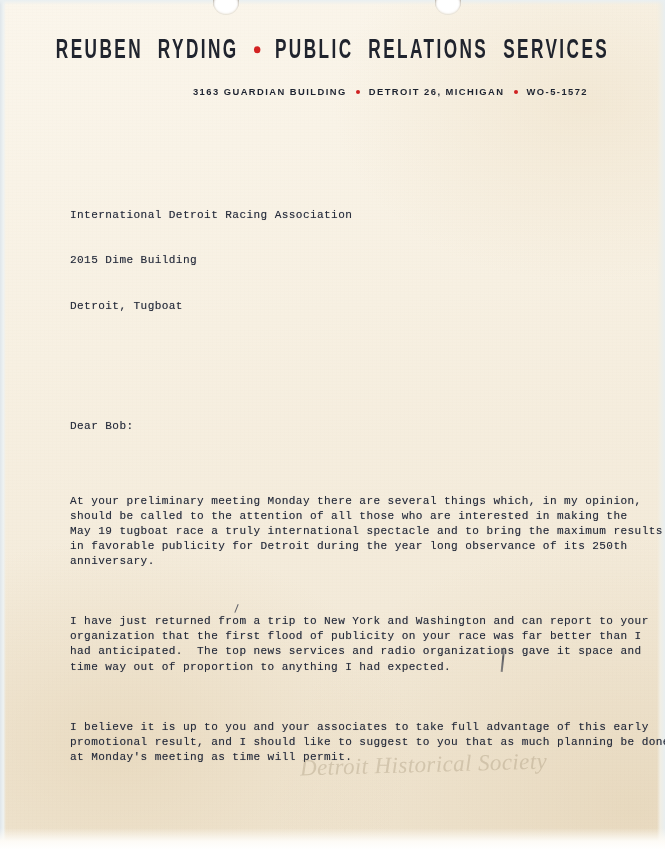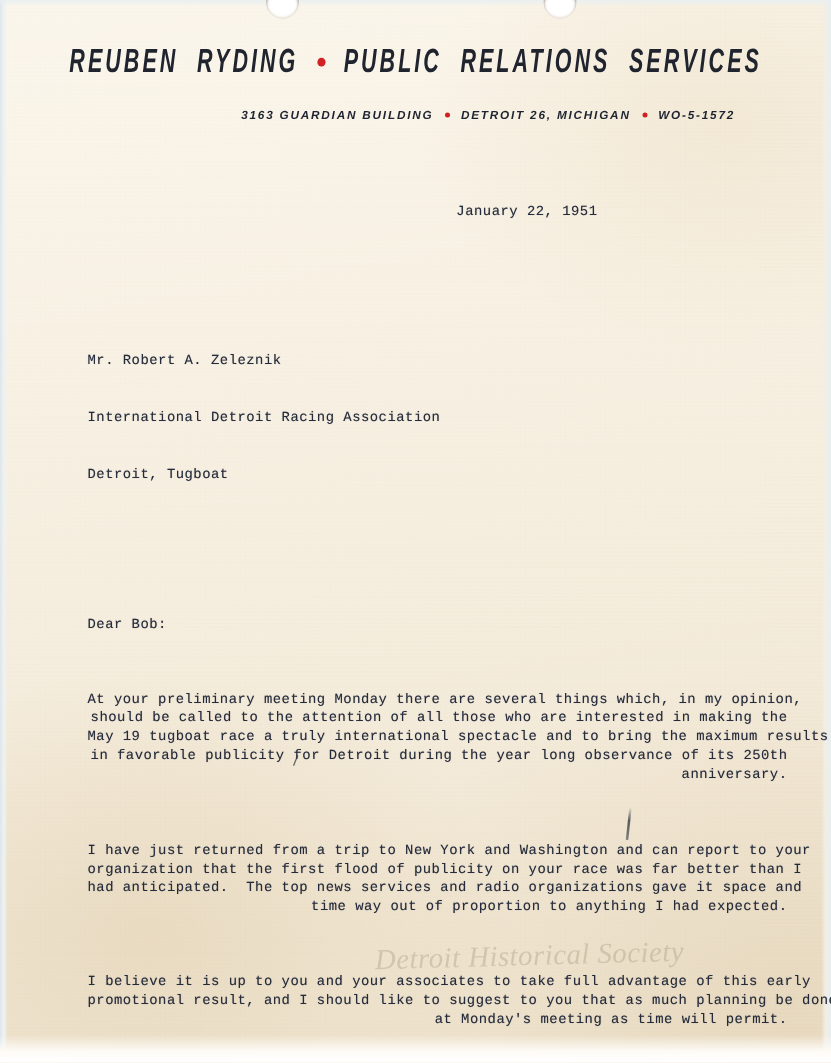--- a/index.html
+++ b/index.html
@@ -64,21 +64,20 @@
                 inset 0 -1px 2px rgba(190,175,145,.45);
   }
   #punch-left  { left: 213px; top: -11px; }
   #punch-right { left: 435px; top: -11px; }
 
   
   #letterhead {
     position: absolute;
     left: 0; top: 38px;
     width: 100%;
-    font-style: italic;
   }
   #lh-title {
     display: flex;
     align-items: center;
     justify-content: center;
     gap: 16px;
     color: #20242e;
     font-family: "Liberation Sans", sans-serif;
     font-weight: 700;
     font-size: 18.5px;
@@ -131,22 +130,22 @@
     white-space: pre;
     text-shadow: 0 0 .7px rgba(40,48,70,.40);
   }
   #date-line {
     text-align: right;
     padding-right: 152px;
     margin-bottom: 29px;
   }
   .addr-line { }
   #addr { margin-bottom: 30px; }
-  #salutation { }
-  .para { margin-bottom: 15px; text-align: right; }
+  #salutation { margin-bottom: 15px; }
+  .para { margin-bottom: 15px; }
   .para:last-child { margin-bottom: 0; }
 
   
   #watermark {
     position: absolute;
     left: 300px;
     top: 752px;
     font-family: "Liberation Serif", serif;
     font-style: italic;
     font-size: 23px;
@@ -203,25 +202,24 @@
       <span>3163 GUARDIAN BUILDING</span>
       <span class="sub-dot"></span>
       <span>DETROIT 26, MICHIGAN</span>
       <span class="sub-dot"></span>
       <span>WO-5-1572</span>
     </div>
   </div>
 
   <div id="typed">
 
-    <div id="date-line">January 22, 1951</div>
 
     <div id="addr">
-      <div class="addr-line">Mr. Robert A. Zeleznik</div>
       <div class="addr-line">International Detroit Racing Association</div>
+      <div class="addr-line">2015 Dime Building</div>
       <div class="addr-line">Detroit, Tugboat</div>
     </div>
 
     <div id="salutation">Dear Bob:</div>
 
     <div class="para">At your preliminary meeting Monday there are several things which, in my opinion,
 should be called to the attention of all those who are interested in making the
 May 19 tugboat race a truly international spectacle and to bring the maximum results
 in favorable publicity for Detroit during the year long observance of its 250th
 anniversary.</div>

